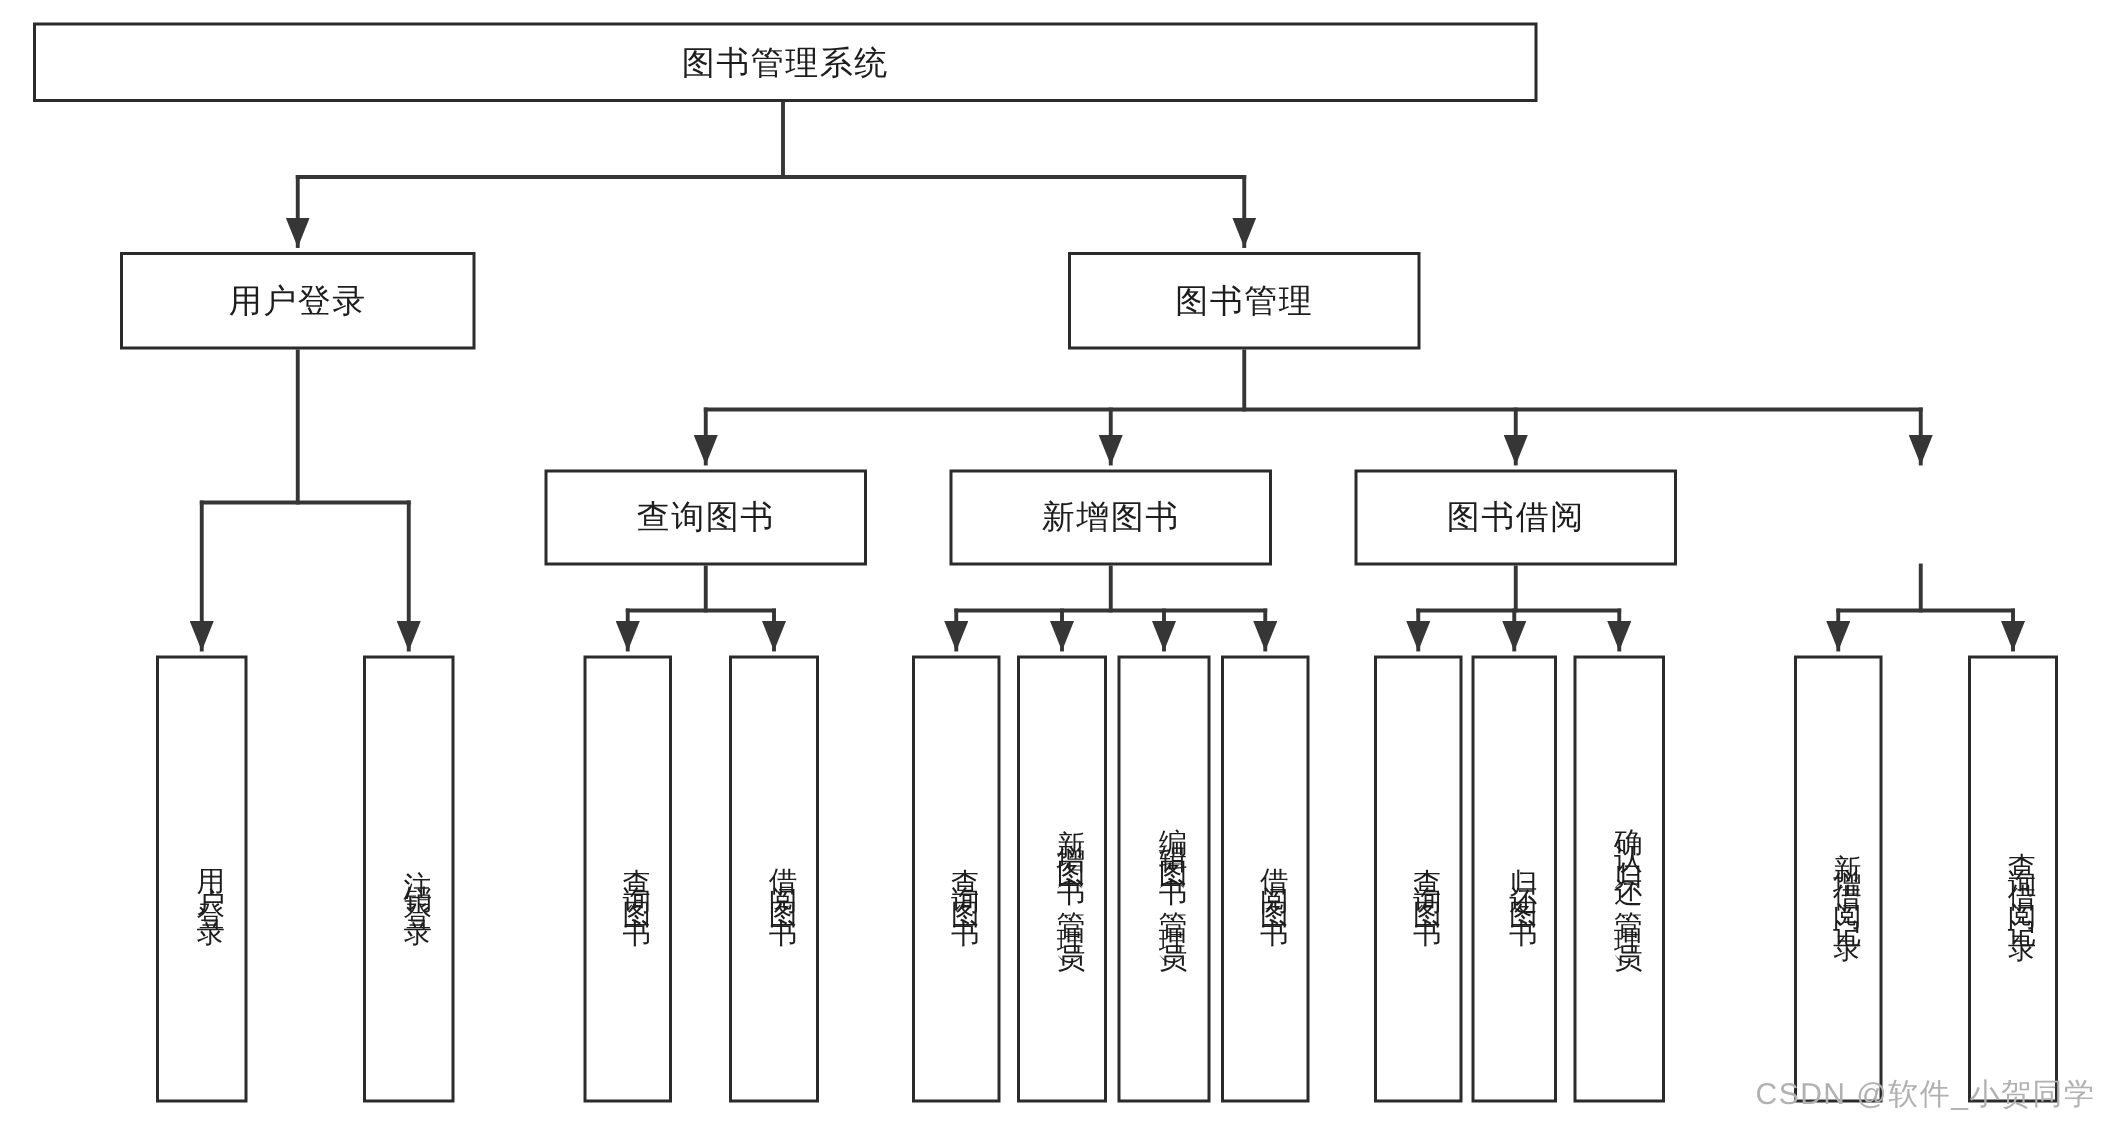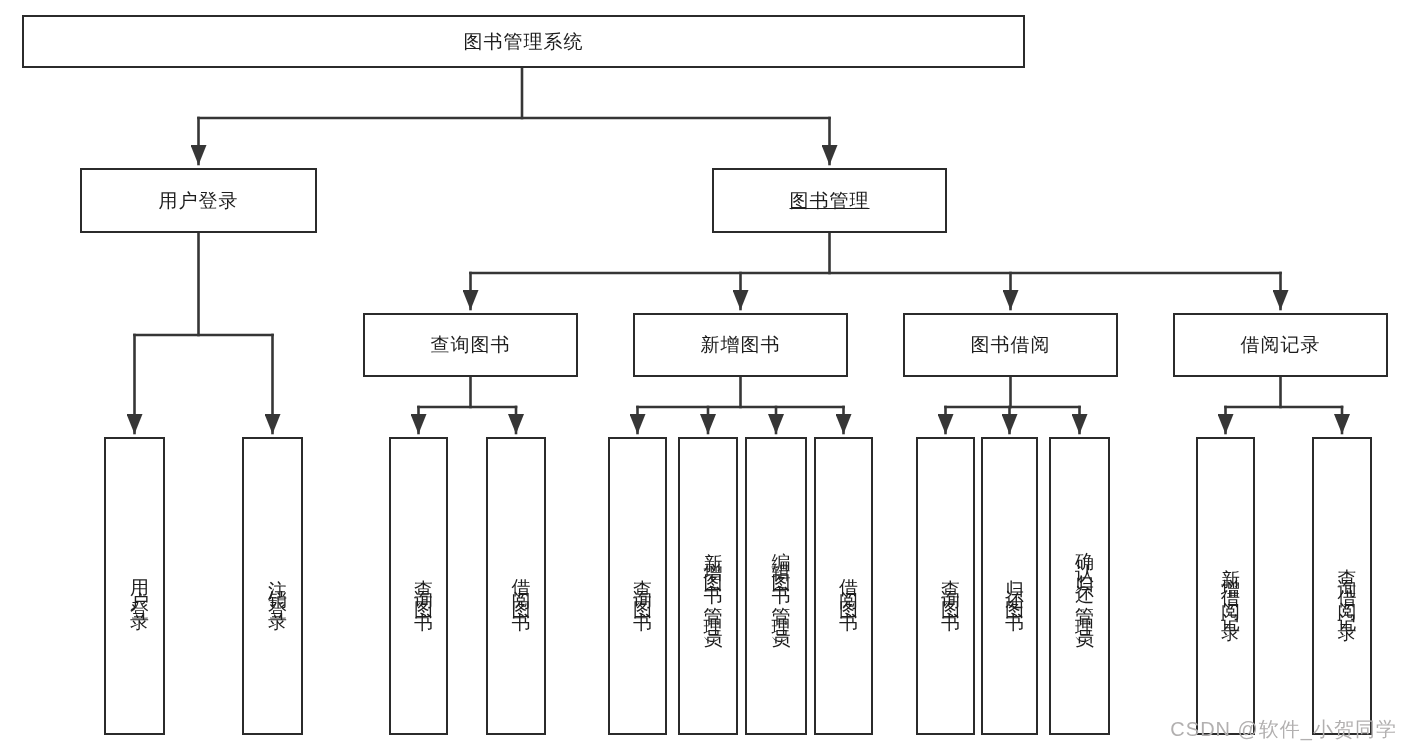--- a/index.html
+++ b/index.html
@@ -7,21 +7,21 @@
   #canvas{
     position:relative;width:1405px;height:747px;background:#ffffff;overflow:hidden;
     font-family:"Liberation Sans","DejaVu Sans",sans-serif;color:#1d1d1d;
   }
   #connector-layer{position:absolute;left:0;top:0;width:1405px;height:747px;z-index:1;}
   .node{
     position:absolute;background:#ffffff;border:2px solid #2b2b2b;
     display:flex;align-items:center;justify-content:center;
     z-index:2;color:#1d1d1d;
   }
-  .hbox{font-size:19px;letter-spacing:1px;}
+  .hbox{font-size:22px;letter-spacing:1px;}
   .vbox{font-size:19px;}
   .vbox .vtext{
     writing-mode:vertical-lr;text-orientation:mixed;
     letter-spacing:11px;line-height:1;white-space:nowrap;
     padding-block-start:11px; 
   }
   #watermark{
     position:absolute;right:8px;top:716px;z-index:3;
     font-size:20px;color:#b2b0b0;letter-spacing:1px;white-space:nowrap;
   }
@@ -81,35 +81,32 @@
     </g>
   </svg>
 
   <div class="node hbox" style="left:22px;top:15px;width:1003px;height:53px;">
     <span>图书管理系统</span>
   </div>
 
   <div class="node hbox" style="left:80px;top:168px;width:237px;height:65px;">
     <span>用户登录</span>
   </div>
-  <div class="node hbox" style="left:712px;top:168px;width:235px;height:65px;text-decoration:underline;">
+  <div class="node hbox" style="left:712px;top:168px;width:235px;height:65px;">
     <span>图书管理</span>
   </div>
 
   <div class="node hbox" style="left:363px;top:313px;width:215px;height:64px;">
     <span>查询图书</span>
   </div>
   <div class="node hbox" style="left:633px;top:313px;width:215px;height:64px;">
     <span>新增图书</span>
   </div>
   <div class="node hbox" style="left:903px;top:313px;width:215px;height:64px;">
     <span>图书借阅</span>
-  </div>
-  <div class="node hbox" style="left:1173px;top:313px;width:215px;height:64px;">
-    <span>借阅记录</span>
   </div>
 
   <div class="node vbox" style="left:104px;top:437px;width:61px;height:298px;">
     <span class="vtext">用户登录</span>
   </div>
   <div class="node vbox" style="left:242px;top:437px;width:61px;height:298px;">
     <span class="vtext">注销登录</span>
   </div>
 
   <div class="node vbox" style="left:389px;top:437px;width:59px;height:298px;">

